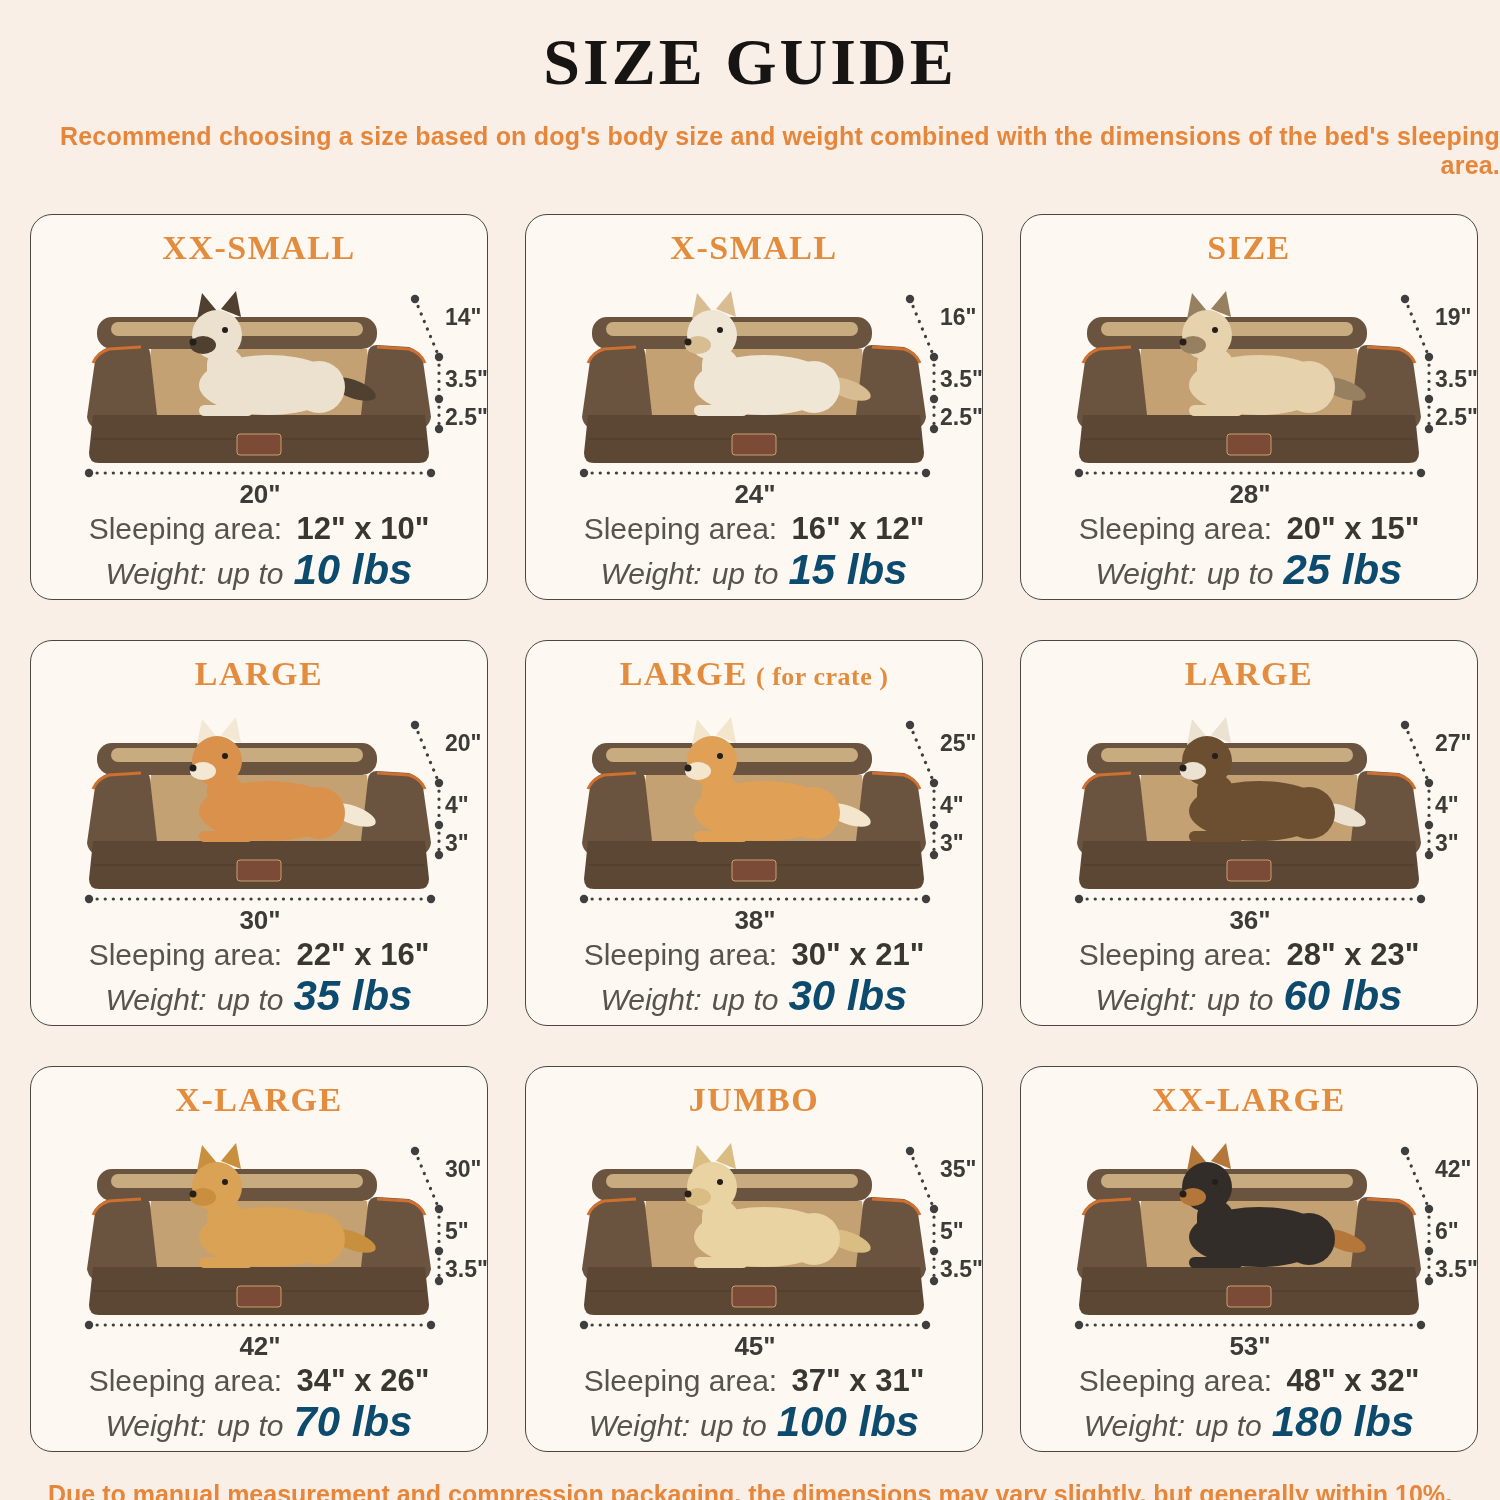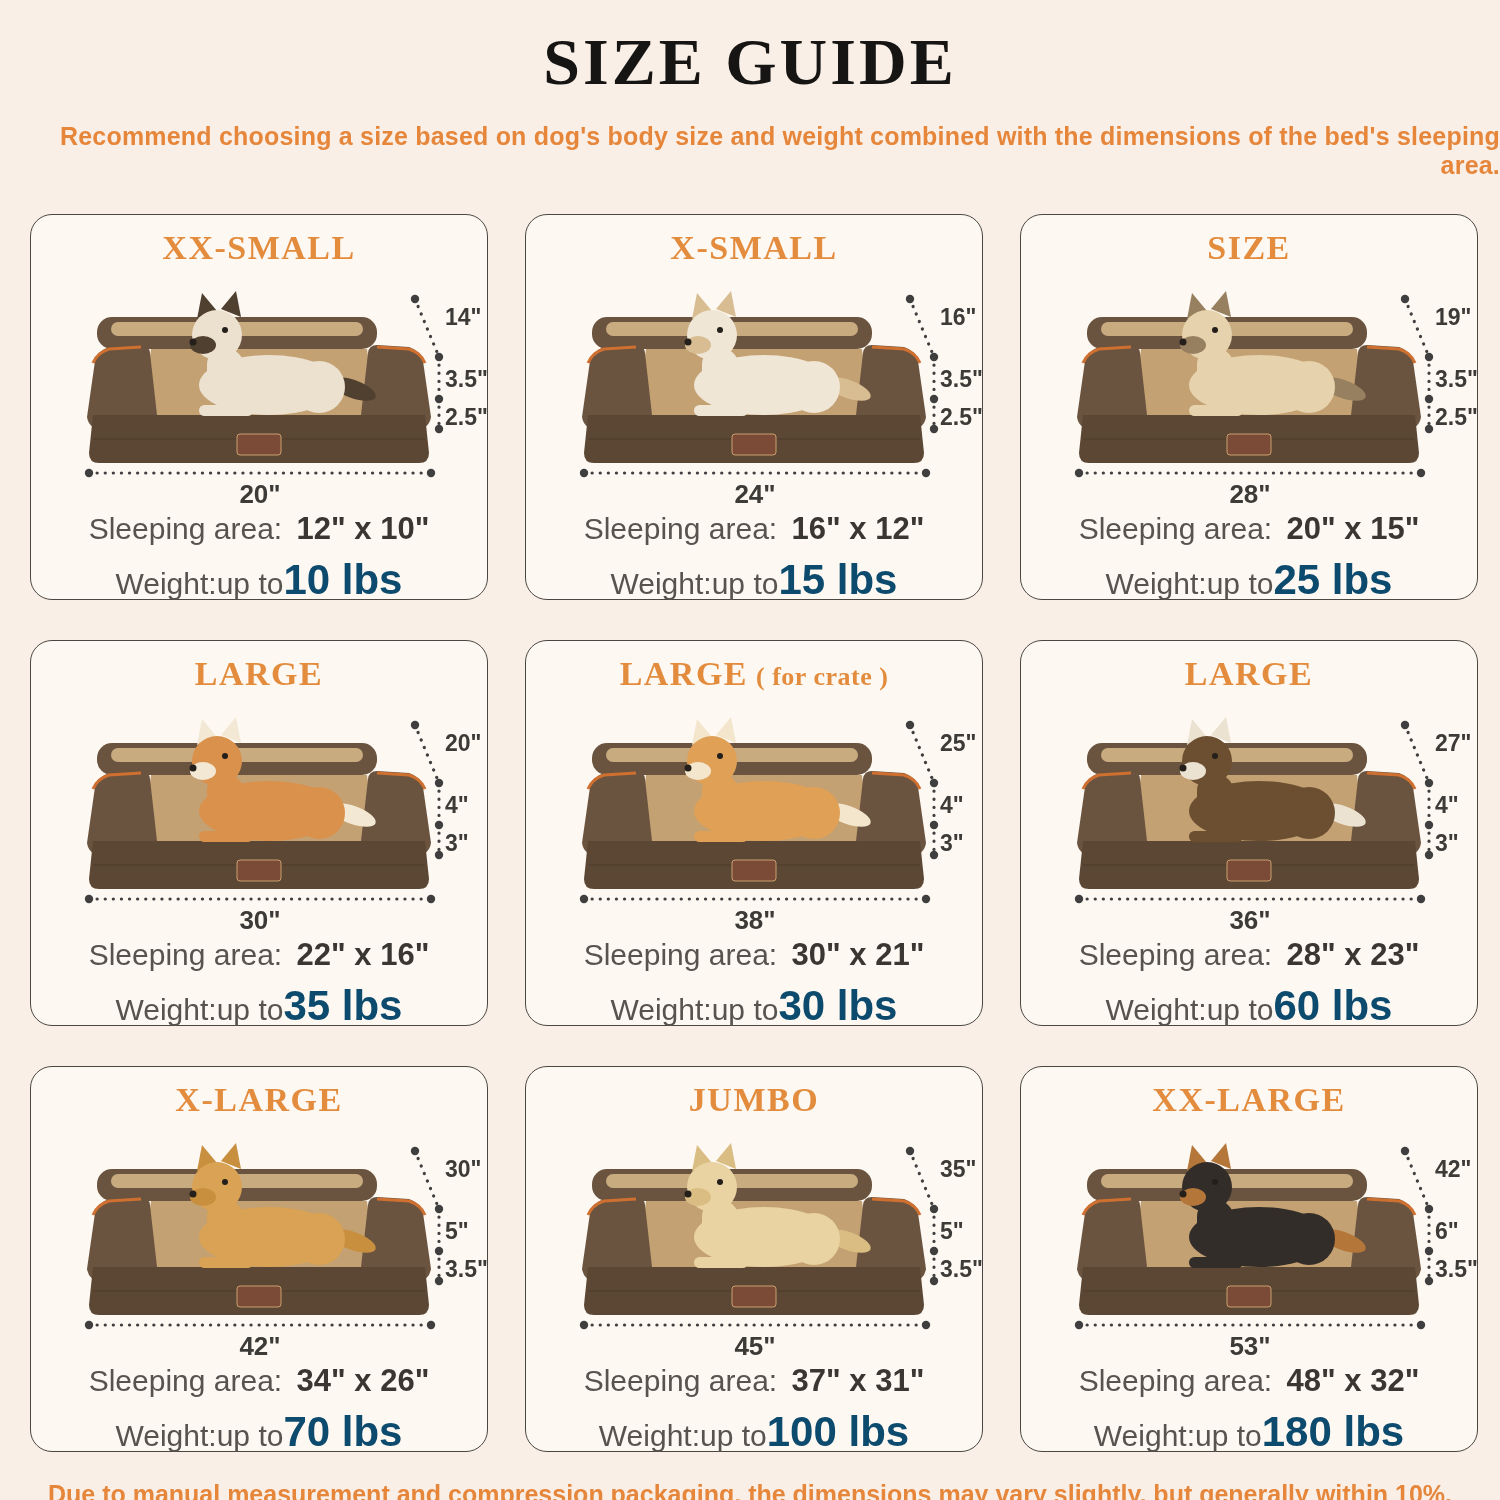--- a/index.html
+++ b/index.html
@@ -47,23 +47,23 @@
     font-family:"Liberation Sans", sans-serif;
     font-size:23px;font-weight:700;fill:#3d3b38;
   }
   .width-label{font-size:26px;}
   .sleep-line{
     margin-top:2px;
     font-size:30px;color:#57534e;white-space:nowrap;
   }
   .sleep-line b{font-size:31px;color:#3a3733;margin-left:6px;}
   .weight-line{
-    margin-top:12px;
+    margin-top:2px;
     font-size:30px;color:#57534e;white-space:nowrap;
-    display:flex;align-items:baseline;
+    display:flex;align-items:baseline;gap:10px;font-style:italic;
   }
   .weight-value{
     font-size:42px;font-weight:700;color:#0c4a6e;line-height:1;
   }
   .footnote{
     margin-top:28px;
     text-align:center;
     font-size:25px;font-weight:700;color:#e6863b;
   }
 </style>

